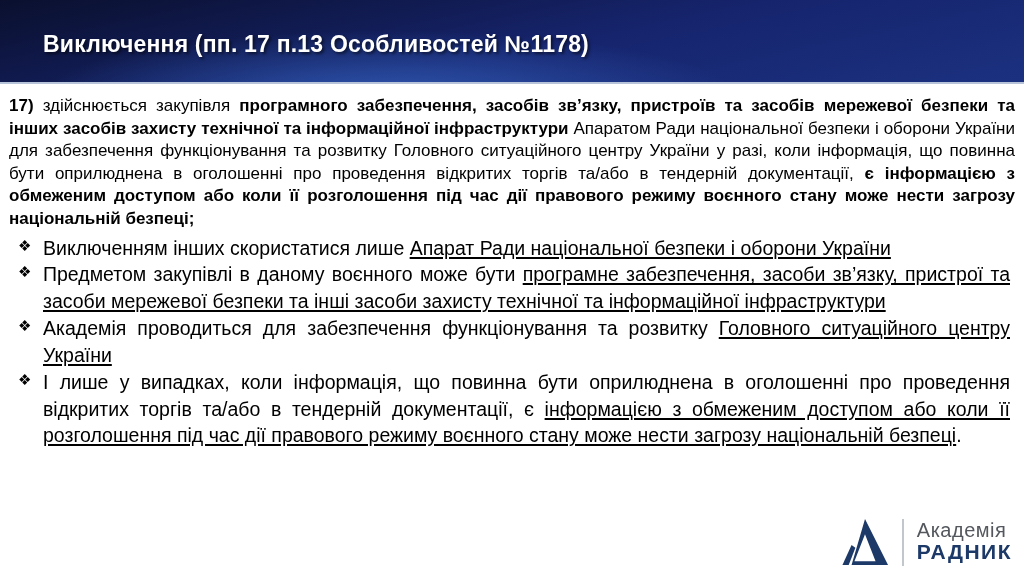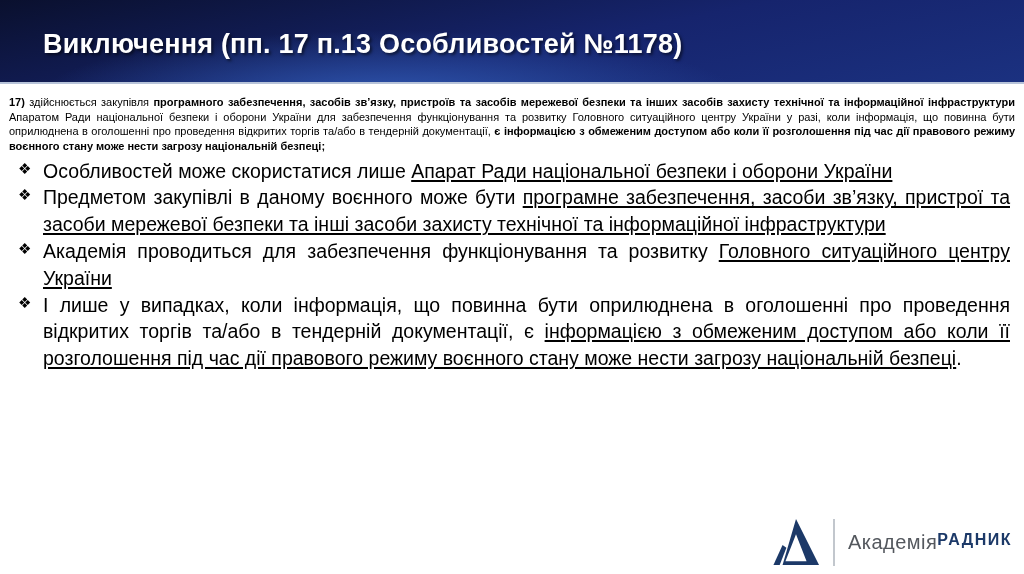--- a/index.html
+++ b/index.html
@@ -19,31 +19,31 @@
     display:flex;
     align-items:center;
     padding:6px 20px 0 43px;
     border-bottom:2px solid var(--header_border,#b7c3d9);
     background:
       radial-gradient(ellipse 55% 130% at 38% 118%, var(--header_highlight,#2e55ad) 0%, rgba(46,85,173,0) 62%),
       linear-gradient(168deg, var(--header_top,#0a102e) 0%, var(--header_mid,#16246d) 55%, #1b3180 100%);
   }
   .title {
     color:var(--title_text,#fff);
-    font-size:27px;
+    font-size:23px;
     font-weight:bold;
     letter-spacing:0.2px;
     text-shadow:2px 2px 3px rgba(0,0,0,0.55);
     white-space:nowrap;
   }
 
   
   .intro {
     margin:11px 9px 0 9px;
-    font-size:11px;
+    font-size:17px;
     line-height:1.33;
     text-align:justify;
     color:var(--body_text,#000);
   }
 
   
   .bullets {
     list-style:none;
     margin:4px 14px 0 18px;
   }
@@ -80,47 +80,47 @@
     bottom:6px;
     display:flex;
     align-items:center;
     gap:13px;
   }
   .logo-triangle { width:48px; height:52px; display:block; }
   .logo-divider {
     width:2px; height:47px;
     background:var(--logo_divider,#c2c7cd);
   }
-  .logo-text { display:flex; line-height:1.05; }
+  .logo-text { display:flex; flex-direction:column; line-height:1.05; }
   .logo-text .brand-top {
     color:var(--logo_gray_text,#54585e);
     font-size:20px;
     font-weight:400;
     letter-spacing:0.5px;
   }
   .logo-text .brand-bottom {
     color:var(--logo_navy,#1c3968);
-    font-size:16px;
+    font-size:21px;
     font-weight:700;
     letter-spacing:1.5px;
   }
 </style>
 </head>
 <body>
 
 <div class="slide">
 
   <div class="header">
     <div class="title">Виключення (пп. 17 п.13 Особливостей №1178)</div>
   </div>
 
   <p class="intro"><span class="seg-bold">17)</span><span class="seg-regular"> здійснюється закупівля </span><span class="seg-bold">програмного забезпечення, засобів зв’язку, пристроїв та засобів мережевої безпеки та інших засобів захисту технічної та інформаційної інфраструктури</span><span class="seg-regular"> Апаратом Ради національної безпеки і оборони України для забезпечення функціонування та розвитку Головного ситуаційного центру України у разі, коли інформація, що повинна бути оприлюднена в оголошенні про проведення відкритих торгів та/або в тендерній документації, </span><span class="seg-bold">є інформацією з обмеженим доступом або коли її розголошення під час дії правового режиму воєнного стану може нести загрозу національній безпеці;</span></p>
 
   <ul class="bullets">
-      <li><span class="bullet-marker">❖</span><span class="seg-regular">Особливостей може скористатися лише </span><span class="seg-bold-underline">Апарат Ради національної безпеки і оборони України</span></li>
+      <li><span class="bullet-marker">❖</span><span class="seg-regular">Виключенням інших скористатися лише </span><span class="seg-bold-underline">Апарат Ради національної безпеки і оборони України</span></li>
       <li><span class="bullet-marker">❖</span><span class="seg-regular">Предметом закупівлі в даному воєнного може бути </span><span class="seg-bold-underline">програмне забезпечення, засоби зв’язку, пристрої та засоби мережевої безпеки та інші засоби захисту технічної та інформаційної інфраструктури</span></li>
       <li><span class="bullet-marker">❖</span><span class="seg-regular">Академія проводиться для забезпечення функціонування та розвитку </span><span class="seg-bold-underline">Головного ситуаційного центру України</span></li>
       <li><span class="bullet-marker">❖</span><span class="seg-regular">І лише у випадках, коли інформація, що повинна бути оприлюднена в оголошенні про проведення відкритих торгів та/або в тендерній документації, є </span><span class="seg-bold-underline">інформацією з обмеженим доступом або коли її розголошення під час дії правового режиму воєнного стану може нести загрозу національній безпеці</span><span class="seg-regular">.</span></li>
     </ul>
 
   <div class="logo">
     <svg class="logo-triangle" viewBox="0 0 100 100" aria-hidden="true">
       <path d="M50 2 L98 98 L22 98 Z M50 34 L72 90 L28 90 Z" fill="#1c3968" fill-rule="evenodd"></path>
       <path d="M3 98 L16 98 L30 62 L22 56 Z" fill="#1c3968"></path>
     </svg>

